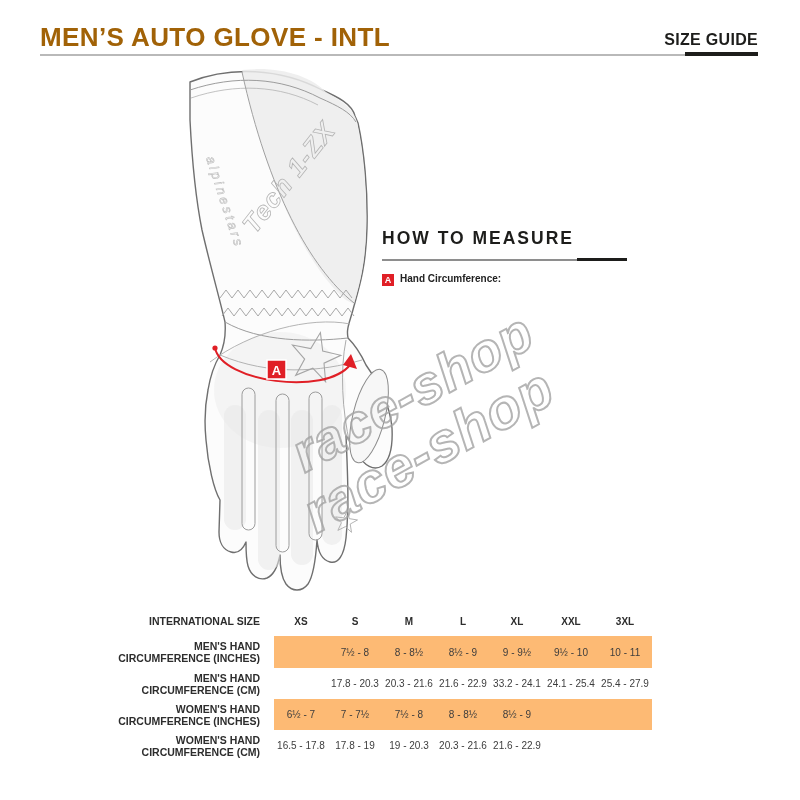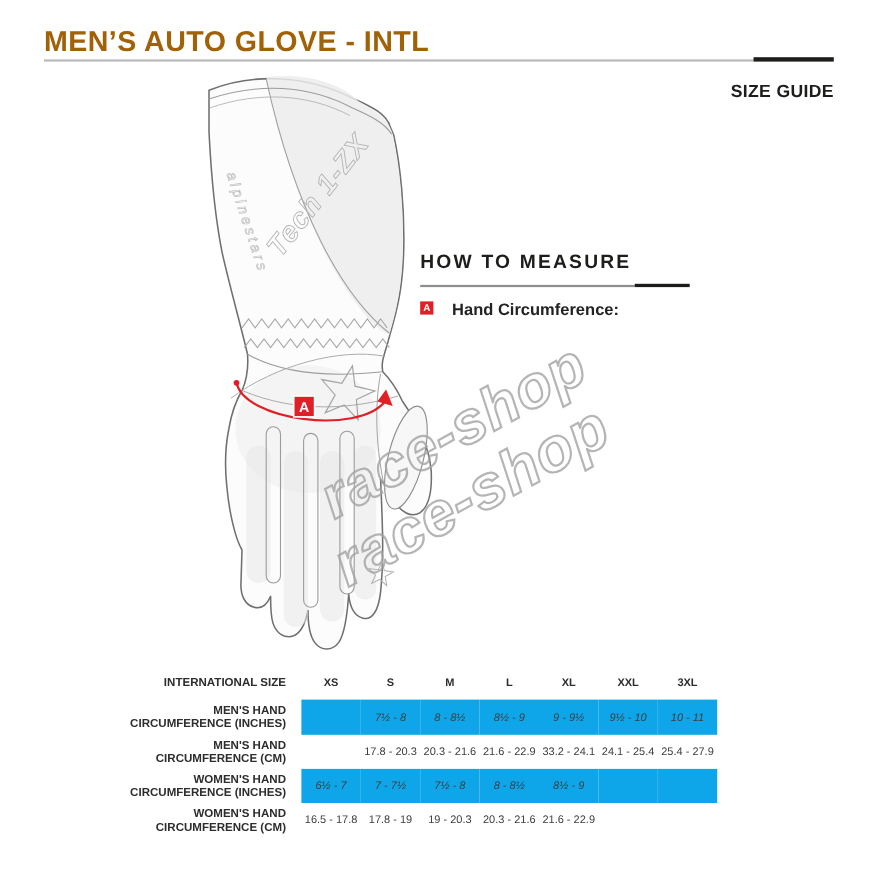--- a/index.html
+++ b/index.html
@@ -9,21 +9,21 @@
     font-family:"Liberation Sans", sans-serif; overflow:hidden;
   }
 
   
   .page-title {
     position:absolute; left:40px; top:22px;
     font-size:26px; font-weight:700; letter-spacing:0.4px; color:#a16207;
   }
   .size-guide {
     position:absolute; right:42px; top:31px;
-    font-size:16px; font-weight:700; letter-spacing:0.3px; color:#1d1d1b;margin-top:44px;
+    font-size:16px; font-weight:700; letter-spacing:0.3px; color:#1d1d1b;
   }
   .rule-gray  { position:absolute; left:40px;  top:54px; width:645px; height:2px; background:#b9b9b9; }
   .rule-black { position:absolute; left:685px; top:52px; width:73px;  height:4px; background:#1d1d1b; }
 
   
   .glove-wrap { position:absolute; left:150px; top:60px; width:260px; height:540px; z-index:1; }
 
   
   .wm {
     position:absolute; z-index:3; white-space:nowrap;
@@ -39,38 +39,38 @@
   .htm-title { font-size:17.5px; font-weight:700; letter-spacing:2px; color:#1d1d1b; }
   .htm-rule { margin-top:9px; height:3px; width:245px; position:relative; }
   .htm-rule .g { position:absolute; left:0; top:1px; width:195px; height:1.5px; background:#8e8e8e; }
   .htm-rule .b { position:absolute; left:195px; top:0; width:50px; height:3px; background:#1d1d1b; }
   .legend-row { margin-top:12px; display:flex; align-items:flex-start; }
   .legend-badge {
     width:12px; height:12px; background:#e01f26; color:#ffffff;
     font-size:9px; font-weight:700; text-align:center; line-height:12px;
     flex:0 0 auto; margin-top:1px;
   }
-  .legend-title { margin-left:17px; font-size:15px; font-weight:700; color:#222222; }
+  .legend-title { margin-left:6px; font-size:10px; font-weight:700; color:#222222; }
   .htm-par { margin:2px 0 0 19px; font-size:10.5px; line-height:12.5px; color:#3b3b3b; }
 
   
   .stable { position:absolute; left:12px; top:606px; z-index:2; }
   .trow { display:grid; grid-template-columns:262px repeat(7,54px); }
   .h30 { height:30px; } .h32 { height:32px; } .h31 { height:31px; }
   .tlabel {
     display:flex; flex-direction:column; justify-content:center; align-items:flex-end;
     padding-right:14px; font-size:10.5px; font-weight:700; color:#2d2d2d;
     line-height:12px; 
   }
   .tcell {
     display:flex; align-items:center; justify-content:center;
     font-size:10px; color:#3d3d3d;
   }
   .th { font-weight:700; color:#2d2d2d; }
-  .band { background:#0ea5e9;font-style:italic; }
+  .band { background:#fdba74; }
 </style>
 </head>
 <body>
 
 <div class="page">
 
   <div class="page-title">MEN’S AUTO GLOVE - INTL</div>
   <div class="size-guide">SIZE GUIDE</div>
   <div class="rule-gray"></div>
   <div class="rule-black"></div>

